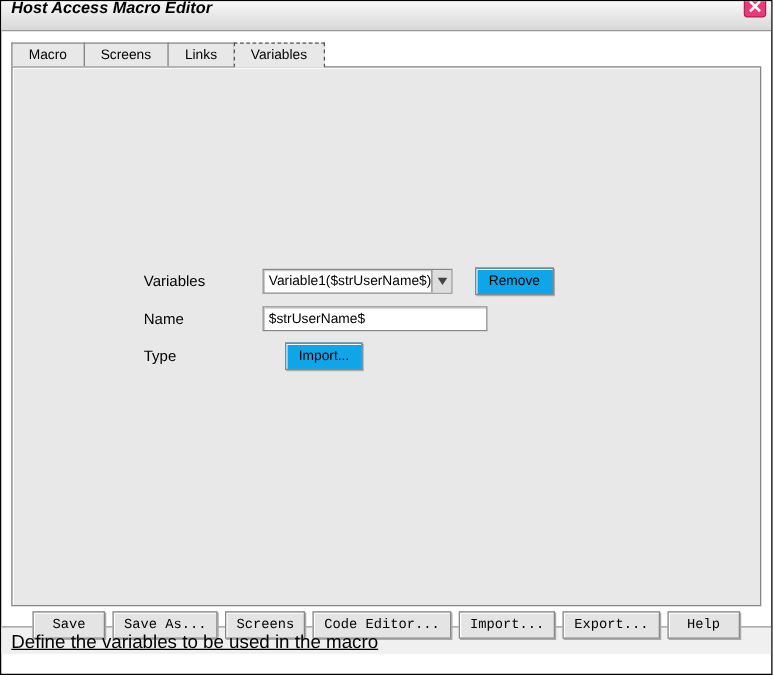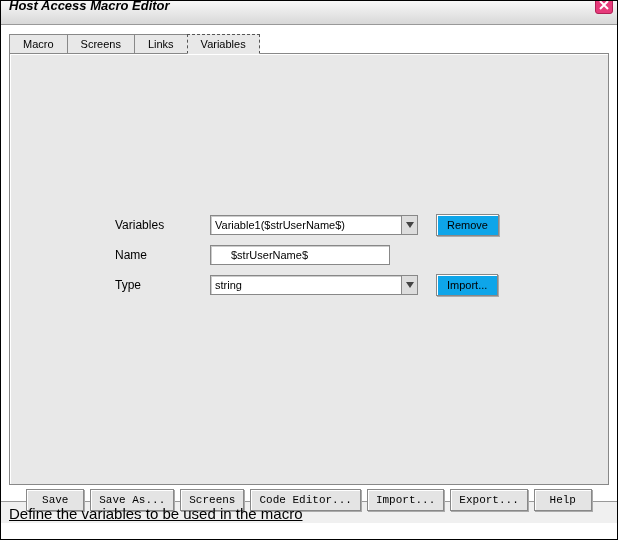--- a/index.html
+++ b/index.html
@@ -89,21 +89,21 @@
     margin-bottom: 8px;
     height: 22px;
   }
   .form-label {
     width: 95px;
     font-size: 12px;
     color: #000;
   }
   .combo {
     display: flex;
-    width: 208px;
+    width: 152px;
     height: 20px;
     border: 1px solid #888;
     background: #fff;
     align-items: center;
     box-shadow: inset 1px 1px 0 #ccc;
   }
   .combo-text {
     flex: 1;
     padding: 0 4px;
     font-size: 11px;
@@ -119,21 +119,21 @@
     align-items: center;
     justify-content: center;
     cursor: pointer;
   }
   .combo-btn svg { width: 8px; height: 6px; }
   .text-input {
     width: 180px;
     height: 20px;
     border: 1px solid #888;
     background: #fff;
-    padding: 0 20px;
+    padding: 0 4px;
     font-size: 11px;
     font-family: Arial, sans-serif;
     box-shadow: inset 1px 1px 0 #ccc;
   }
   .side-btn {
     margin-left: 18px;
     height: 22px;
     padding: 0 10px;
     min-width: 62px;
     border: 1px solid #888;
@@ -205,28 +205,20 @@
         <button class="side-btn">Remove</button>
       </div>
 
       <div class="form-row">
         <div class="form-label">Name</div>
         <input class="text-input" type="text" value="$strUserName$" style="">
       </div>
 
       <div class="form-row">
         <div class="form-label">Type</div>
-        <div class="combo">
-          <div class="combo-text">string</div>
-          <div class="combo-btn">
-            <svg viewBox="0 0 8 6">
-                <path d="M0 0 L8 0 L4 6 Z" fill="#444"></path>
-              </svg>
-          </div>
-        </div>
         <button class="side-btn">Import...</button>
       </div>
 
 
     </div>
   </div>
 
   <div class="button-bar">
     <button class="bar-btn">Save</button>
     <button class="bar-btn">Save As...</button>

